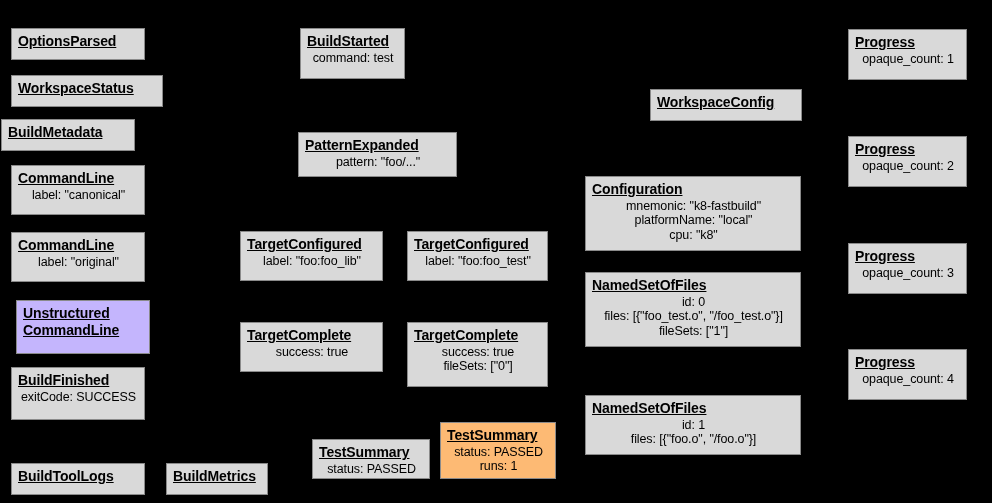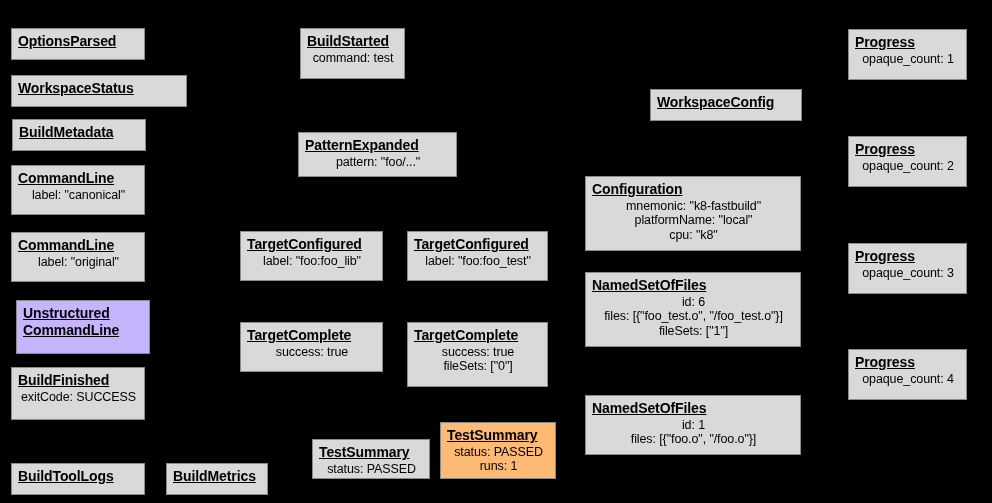--- a/index.html
+++ b/index.html
@@ -53,24 +53,24 @@
     margin-bottom: 0;
   }
 </style>
 </head>
 <body>
 
 <div id="canvas" style="width: 992px; height: 503px; background: rgb(0, 0, 0);">
     <div class="node title-only" style="left: 11px; top: 11px; width: 134px; height: 32px; background: rgb(217, 217, 217); border-color: rgb(138, 138, 138);">
       <span class="node-title">OptionsParsed</span>
     </div>
-    <div class="node title-only" style="left: 11px; top: 58px; width: 176px; height: 32px; background: rgb(217, 217, 217); border-color: rgb(138, 138, 138);">
+    <div class="node title-only" style="left: 11px; top: 58px; width: 152px; height: 32px; background: rgb(217, 217, 217); border-color: rgb(138, 138, 138);">
       <span class="node-title">WorkspaceStatus</span>
     </div>
-    <div class="node title-only" style="left: 12px; top: 102px; width: 134px; height: 32px; background: rgb(217, 217, 217); border-color: rgb(138, 138, 138);">
+    <div class="node title-only" style="left: 1px; top: 102px; width: 134px; height: 32px; background: rgb(217, 217, 217); border-color: rgb(138, 138, 138);">
       <span class="node-title">BuildMetadata</span>
     </div>
     <div class="node" style="left: 11px; top: 148px; width: 134px; height: 50px; background: rgb(217, 217, 217); border-color: rgb(138, 138, 138);">
       <span class="node-title">CommandLine</span>
       <span class="node-fields">
         <span class="field">label: "canonical"</span>
       </span>
     </div>
     <div class="node" style="left: 11px; top: 215px; width: 134px; height: 50px; background: rgb(217, 217, 217); border-color: rgb(138, 138, 138);">
       <span class="node-title">CommandLine</span>
@@ -150,21 +150,21 @@
       <span class="node-title">Configuration</span>
       <span class="node-fields">
         <span class="field">mnemonic: "k8-fastbuild"</span>
         <span class="field">platformName: "local"</span>
         <span class="field">cpu: "k8"</span>
       </span>
     </div>
     <div class="node" style="left: 585px; top: 255px; width: 216px; height: 75px; background: rgb(217, 217, 217); border-color: rgb(138, 138, 138);">
       <span class="node-title">NamedSetOfFiles</span>
       <span class="node-fields">
-        <span class="field">id: 6</span>
+        <span class="field">id: 0</span>
         <span class="field">files: [{"foo_test.o", "/foo_test.o"}]</span>
         <span class="field">fileSets: ["1"]</span>
       </span>
     </div>
     <div class="node" style="left: 585px; top: 378px; width: 216px; height: 60px; background: rgb(217, 217, 217); border-color: rgb(138, 138, 138);">
       <span class="node-title">NamedSetOfFiles</span>
       <span class="node-fields">
         <span class="field">id: 1</span>
         <span class="field">files: [{"foo.o", "/foo.o"}]</span>
       </span>

